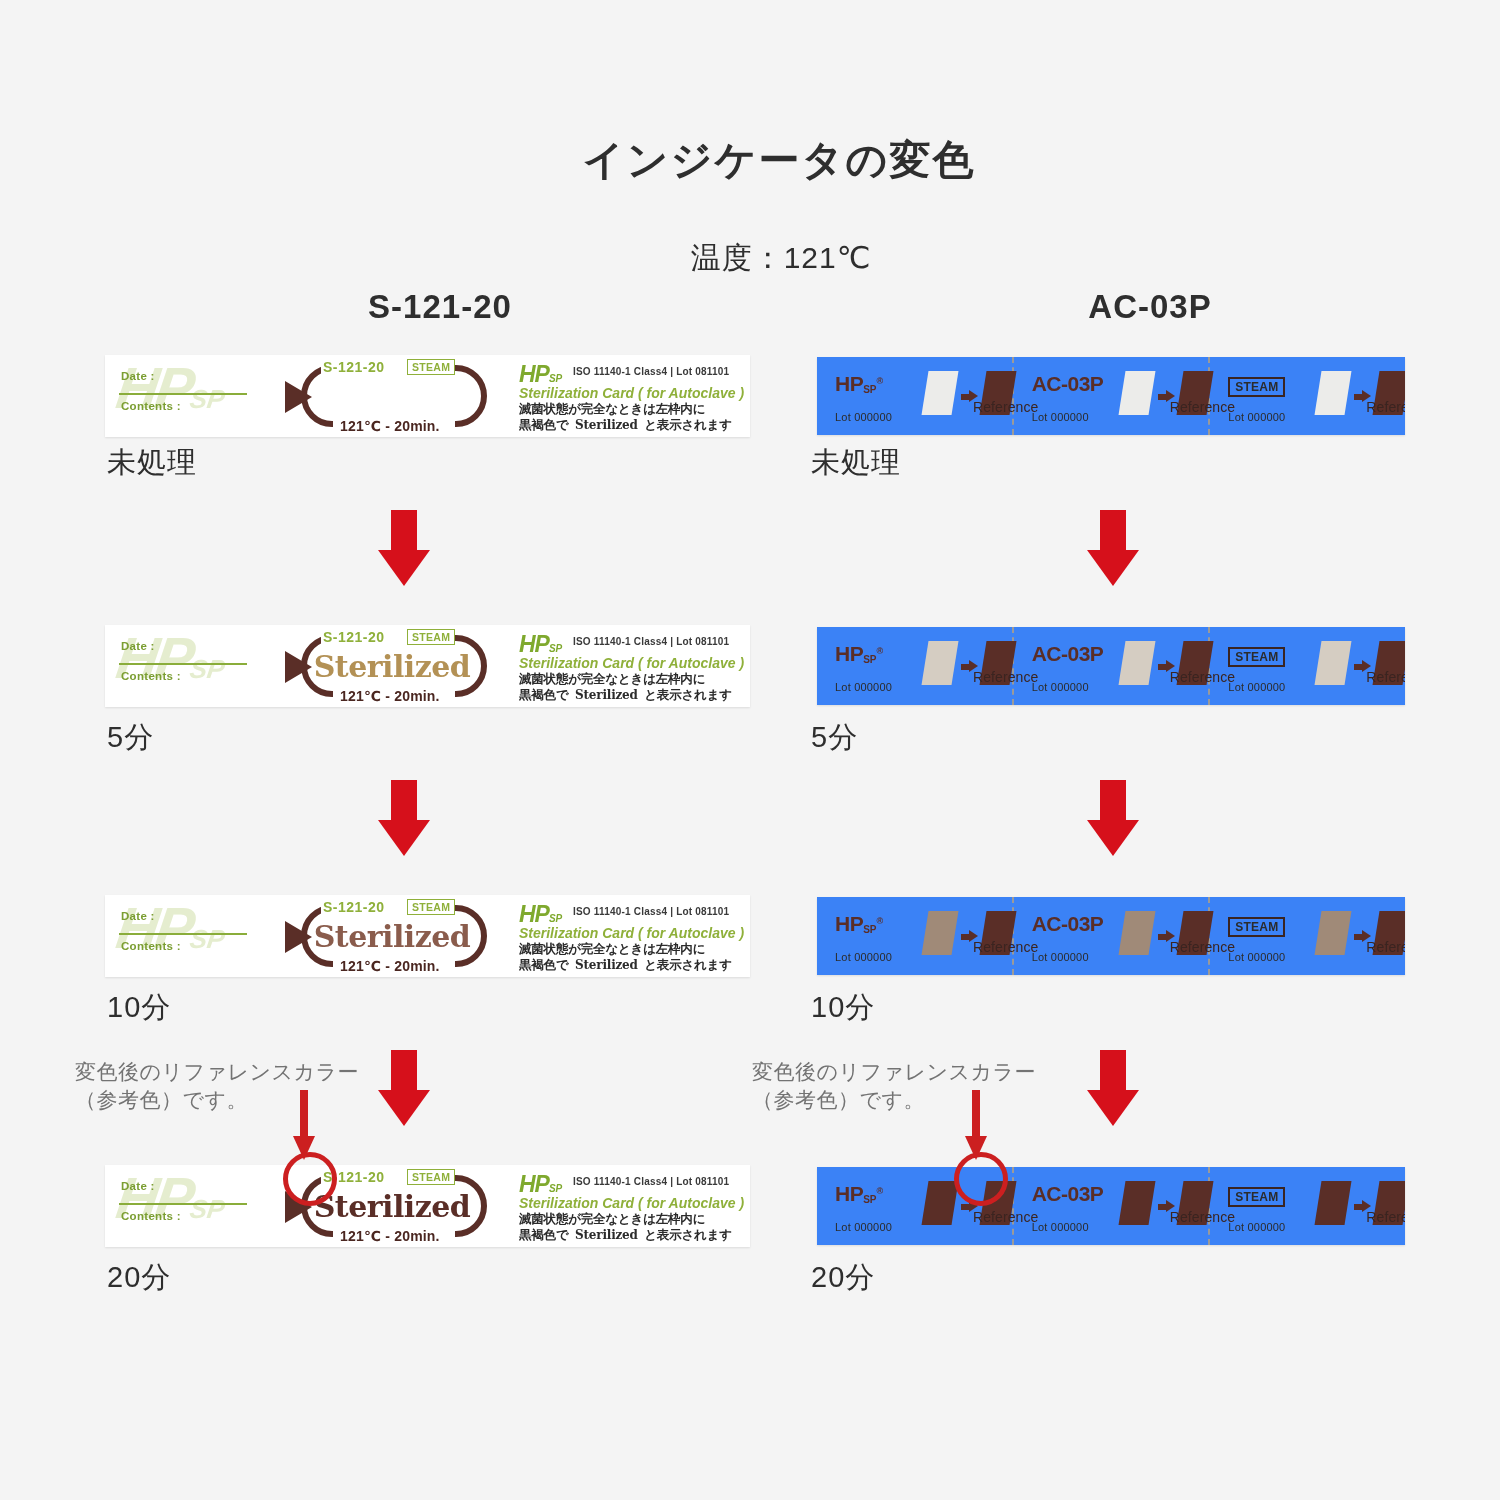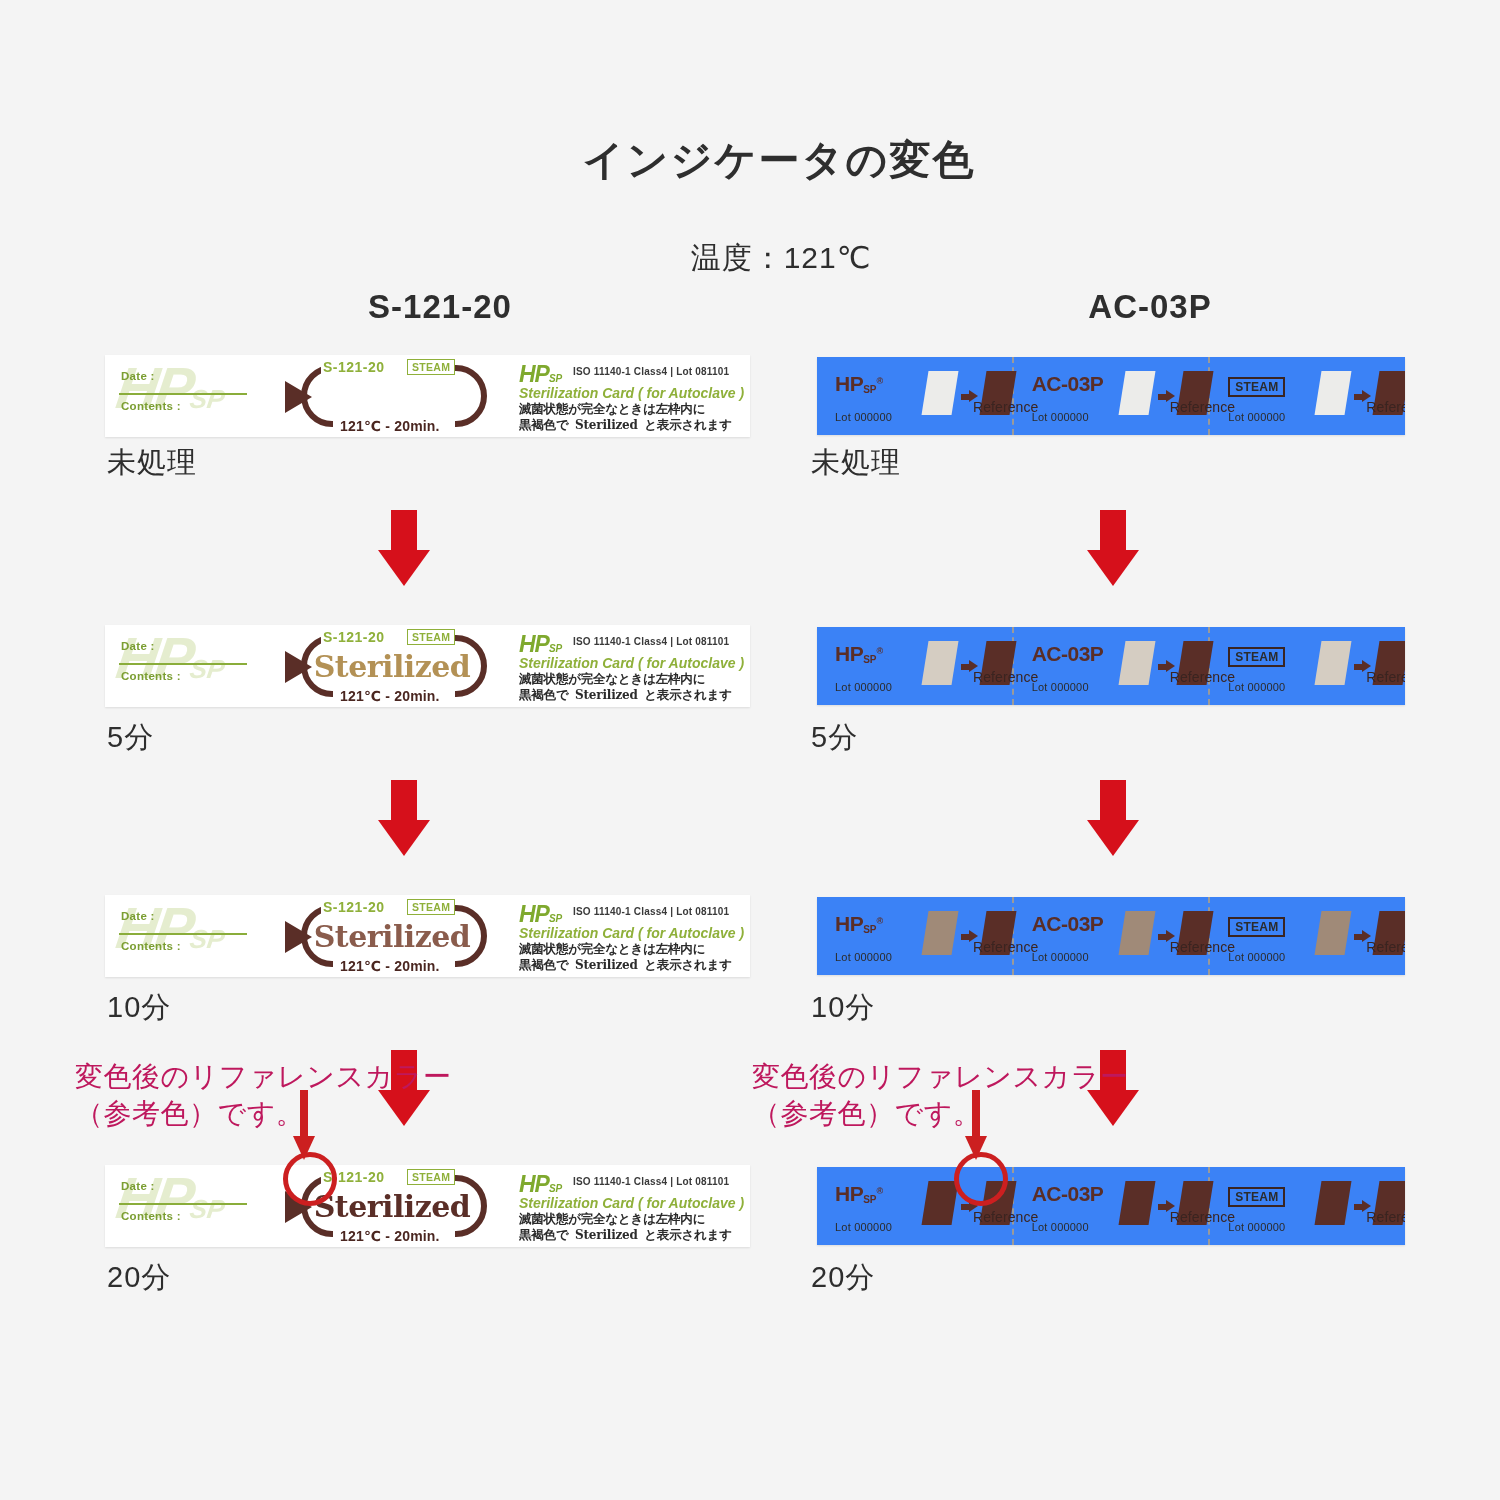--- a/index.html
+++ b/index.html
@@ -46,21 +46,21 @@
     position:absolute;left:13px;top:0;width:26px;height:44px;background:#d6101b;
   }
   .red-arrow .head{
     position:absolute;left:0;top:40px;width:0;height:0;
     border-left:26px solid transparent;border-right:26px solid transparent;
     border-top:36px solid #d6101b;
   }
 
   
   .note{
-    position:absolute;color:#be185d;font-size:28px;line-height:1.33;
+    position:absolute;color:#737373;font-size:21px;line-height:1.33;
     font-weight:500;letter-spacing:0.5px;white-space:pre-line;
   }
   .thin-arrow{position:absolute;width:22px;height:70px;}
   .thin-arrow .shaft{
     position:absolute;left:7px;top:0;width:8px;height:50px;background:#cc1f20;
   }
   .thin-arrow .head{
     position:absolute;left:0;top:46px;width:0;height:0;
     border-left:11px solid transparent;border-right:11px solid transparent;
     border-top:24px solid #cc1f20;

